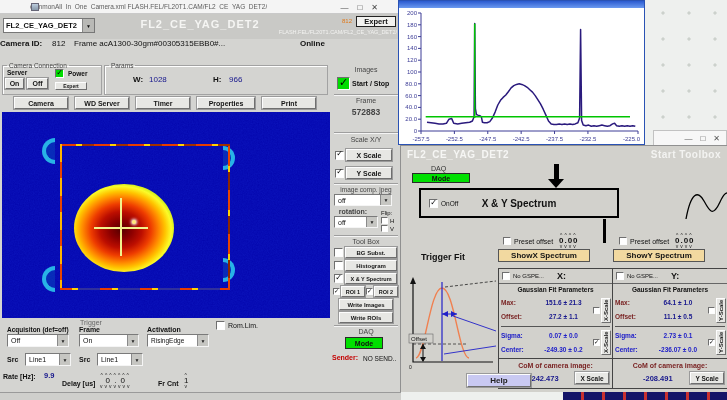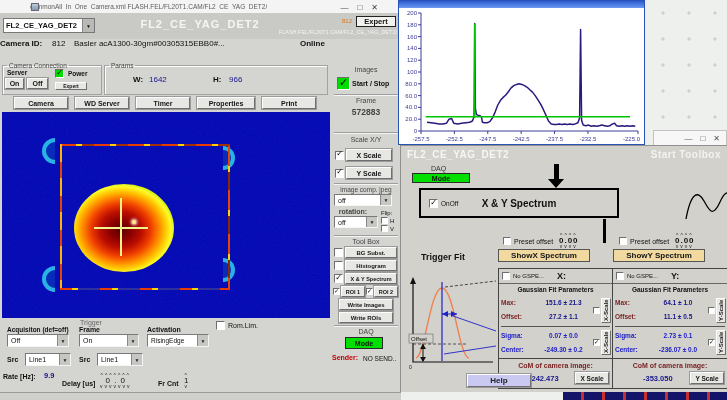--- a/index.html
+++ b/index.html
@@ -140,39 +140,39 @@
     </div>
     <div class="hdr-title">FL2_CE_YAG_DET2</div>
     <div class="hdr-num orange">812</div>
     <div class="expert-btn">Expert</div>
     <div class="hdr-addr">FLASH.FEL/FL20T1.CAM/FL2_CE_YAG_DET2/</div>
   </div>
 
   <div class="id-row">
     <span class="bold abs" style="left:0;">Camera ID:</span>
     <span class="abs" style="left:52px;">812</span>
-    <span class="abs" style="left:74px;">Basler acA1300-30gm#00305315EBB0#...</span>
+    <span class="abs" style="left:74px;">Frame acA1300-30gm#00305315EBB0#...</span>
     <span class="abs bold" style="left:300px;">Online</span>
   </div>
 
 
   <fieldset class="fs" style="left:2px;top:62px;width:100px;height:33px;">
     <legend>Camera Connection</legend>
     <span class="abs bold tiny" style="left:4px;top:0px;">Server</span>
     <div class="btn" style="position:absolute;left:2px;top:9px;width:19px;height:11px;">On</div>
     <div class="btn" style="position:absolute;left:24px;top:9px;width:21px;height:11px;">Off</div>
     <span class="cb ck green abs" style="left:52px;top:0px;"></span>
     <span class="abs bold tiny" style="left:65px;top:1px;">Power</span>
     <div class="btn flat" style="position:absolute;left:52px;top:13px;width:32px;height:8px;font-size:5px;">Expert</div>
   </fieldset>
 
   <fieldset class="fs" style="left:104px;top:62px;width:224px;height:33px;">
     <legend>Params</legend>
     <span class="abs bold" style="left:28px;top:6px;font-size:8px;">W:</span>
-    <span class="abs navy" style="left:44px;top:6px;font-size:8px;">1642</span>
+    <span class="abs navy" style="left:44px;top:6px;font-size:8px;">1028</span>
     <span class="abs bold" style="left:108px;top:6px;font-size:8px;">H:</span>
     <span class="abs navy" style="left:124px;top:6px;font-size:8px;">966</span>
   </fieldset>
 
   <div class="btn abs" style="left:14px;top:97px;width:54px;height:12px;">Camera</div>
   <div class="btn abs" style="left:75px;top:97px;width:54px;height:12px;">WD Server</div>
   <div class="btn abs" style="left:136px;top:97px;width:54px;height:12px;">Timer</div>
   <div class="btn abs" style="left:197px;top:97px;width:58px;height:12px;">Properties</div>
   <div class="btn abs" style="left:262px;top:97px;width:54px;height:12px;">Print</div>
 
@@ -460,21 +460,21 @@
         </div>
       <div class="rail" style="right:1px;top:29px;">
           <span class="cb" style="width:7px;height:7px;"></span>
           <span class="vbtn" style="position:static;width:10px;height:25px;">Y-Scale</span>
         </div>
       <div class="rail" style="right:1px;top:61px;">
           <span class="cb ck" style="width:7px;height:7px;font-size:6px;"></span>
           <span class="vbtn" style="position:static;width:10px;height:25px;">Y-Scale</span>
         </div>
       <div class="abs bold maroon" style="left:0;right:0;top:89px;border-top:1px solid #444;text-align:center;font-size:7px;padding-top:3px;">CoM of camera image:</div>
-      <span class="abs navy bold" style="left:30px;top:105px;font-size:7.5px;">-353.050</span>
+      <span class="abs navy bold" style="left:30px;top:105px;font-size:7.5px;">-208.491</span>
       <div class="btn abs" style="right:3px;top:103px;width:34px;height:12px;font-size:6.5px;">Y Scale</div>
     </div>
   </div>
 
   <svg class="abs" style="left:2px;top:128px;" width="95" height="98">
     <path d="M10 8 L10 88 L90 88" stroke="#111" stroke-width="1.2" fill="none"></path>
     <polygon points="10,3 7,10 13,10" fill="#111"></polygon>
     <line x1="10" y1="70" x2="64" y2="70" stroke="#333" stroke-width="0.8" stroke-dasharray="3 2"></line>
     <path d="M13 84 C 22 83, 27 14, 39 14 C 51 14, 56 83, 66 84" stroke="#f08050" stroke-width="1.4" fill="none"></path>
     <line x1="39" y1="8" x2="39" y2="87" stroke="#2020c8" stroke-width="1.2"></line>

